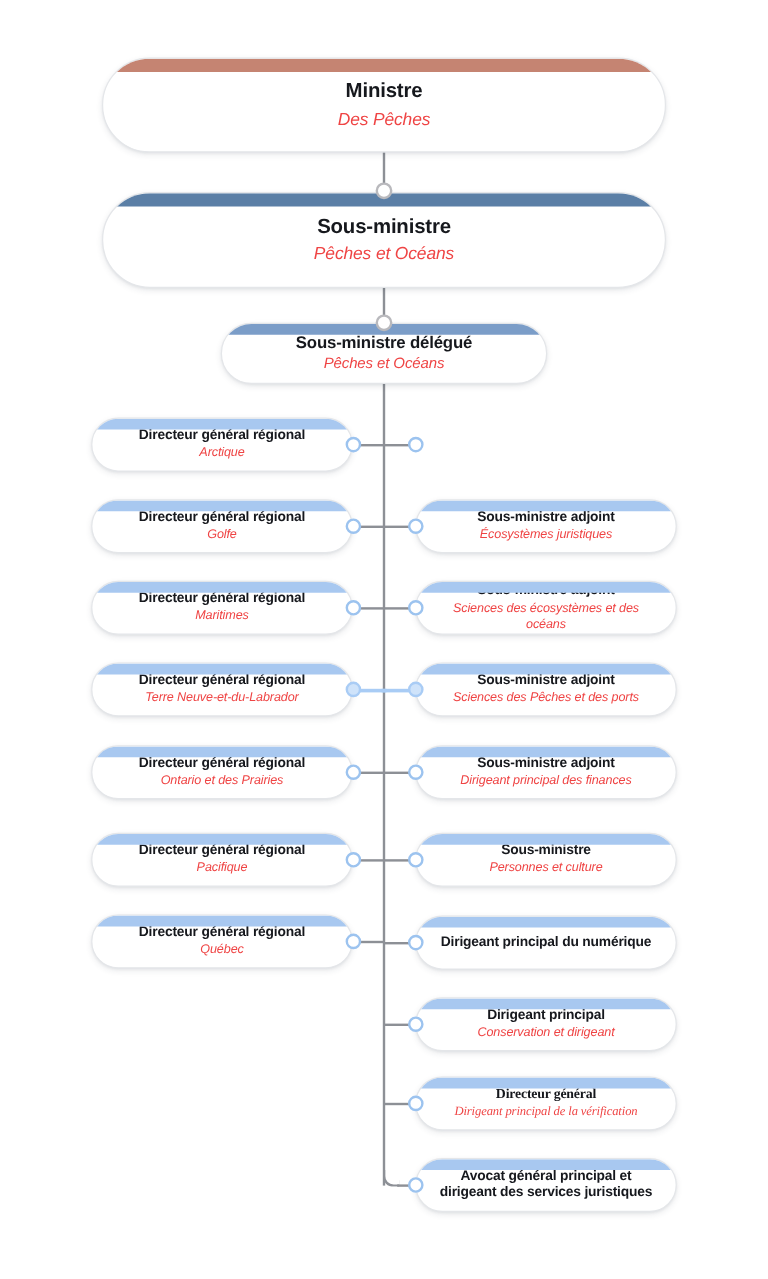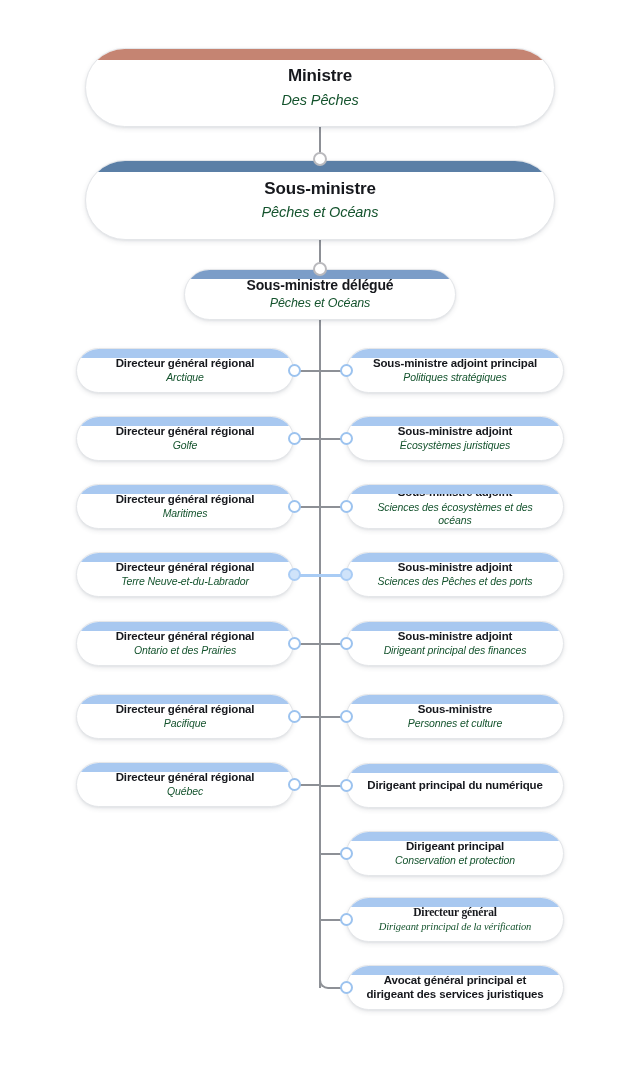--- a/index.html
+++ b/index.html
@@ -43,21 +43,21 @@
   }
 
   .card .title {
     font-weight: bold;
     color: #16181d;
     letter-spacing: -0.15px;
     line-height: 1.2;
   }
   .card .subtitle {
     font-style: italic;
-    color: #14532d;
+    color: #ef4444;
     line-height: 1.25;
     letter-spacing: -0.1px;
   }
 
   
   .hero { }
   .hero .bar { height: 11px; }
   .hero .title    { font-size: 17px; margin-bottom: 4px; }
   .hero .subtitle { font-size: 14.5px; }
 
@@ -189,25 +189,20 @@
 
   <div class="hlink" style="left:294px; top:784px; width:26px;"></div>
   <div class="card leaf" style="left:76px; top:762px; width:218px; height:45px;">
     <div class="bar" style="background:#a8c8f0;"></div>
     <div class="title">Directeur général régional</div>
     <div class="subtitle">Québec</div>
   </div>
   <div class="node" style="left:288px; top:778px;"></div>
 
   <div class="hlink" style="left:320px; top:370px; width:26px;"></div>
-  <div class="card leaf" style="left:346px; top:348px; width:218px; height:45px;">
-    <div class="bar" style="background:#a8c8f0;"></div>
-    <div class="title">Sous-ministre adjoint principal</div>
-    <div class="subtitle">Politiques stratégiques</div>
-  </div>
   <div class="node" style="left:340px; top:364px;"></div>
 
   <div class="hlink" style="left:320px; top:438px; width:26px;"></div>
   <div class="card leaf" style="left:346px; top:416px; width:218px; height:45px;">
     <div class="bar" style="background:#a8c8f0;"></div>
     <div class="title">Sous-ministre adjoint</div>
     <div class="subtitle">Écosystèmes juristiques</div>
   </div>
   <div class="node" style="left:340px; top:432px;"></div>
 
@@ -247,21 +242,21 @@
   <div class="card leaf" style="left:346px; top:763px; width:218px; height:45px;">
     <div class="bar" style="background:#a8c8f0;"></div>
     <div class="title">Dirigeant principal du numérique</div>
   </div>
   <div class="node" style="left:340px; top:779px;"></div>
 
   <div class="hlink" style="left:320px; top:853px; width:26px;"></div>
   <div class="card leaf" style="left:346px; top:831px; width:218px; height:45px;">
     <div class="bar" style="background:#a8c8f0;"></div>
     <div class="title">Dirigeant principal</div>
-    <div class="subtitle">Conservation et protection</div>
+    <div class="subtitle">Conservation et dirigeant</div>
   </div>
   <div class="node" style="left:340px; top:847px;"></div>
 
   <div class="hlink" style="left:320px; top:919px; width:26px;"></div>
   <div class="card leaf" style="left:346px; top:897px; width:218px; height:45px;font-family:Liberation Serif, serif;">
     <div class="bar" style="background:#a8c8f0;"></div>
     <div class="title">Directeur général</div>
     <div class="subtitle">Dirigeant principal de la vérification</div>
   </div>
   <div class="node" style="left:340px; top:913px;"></div>

